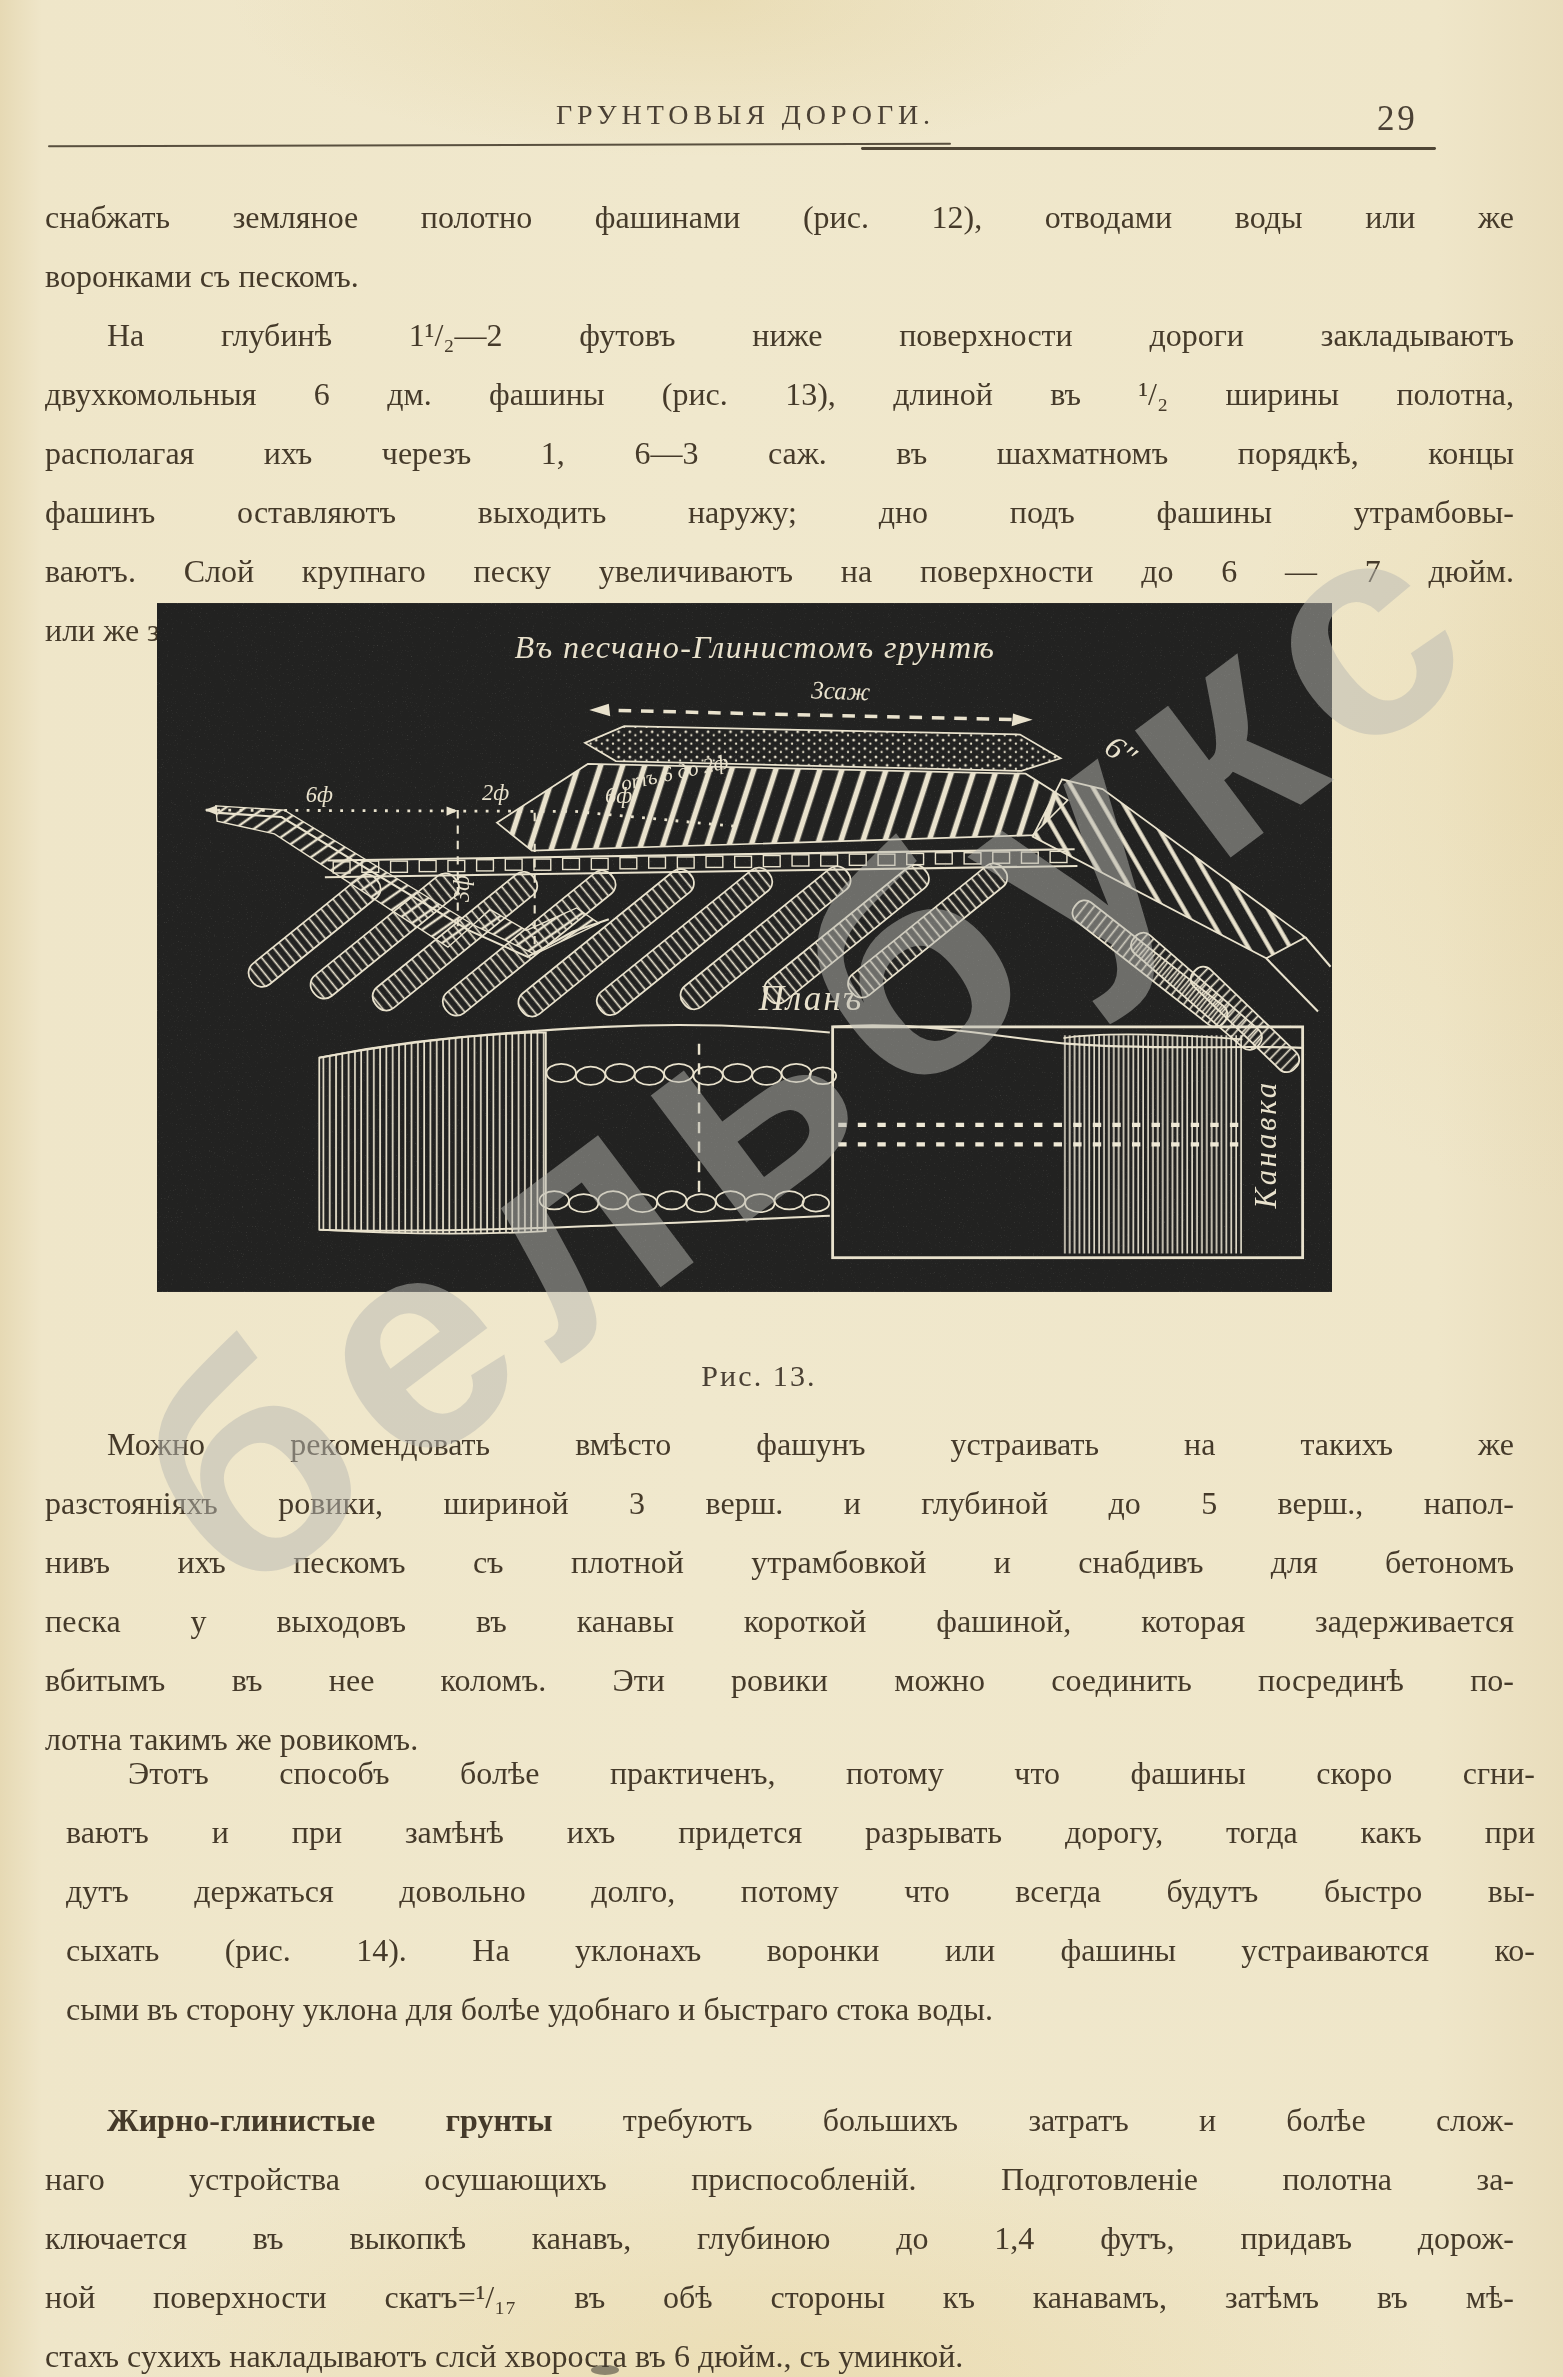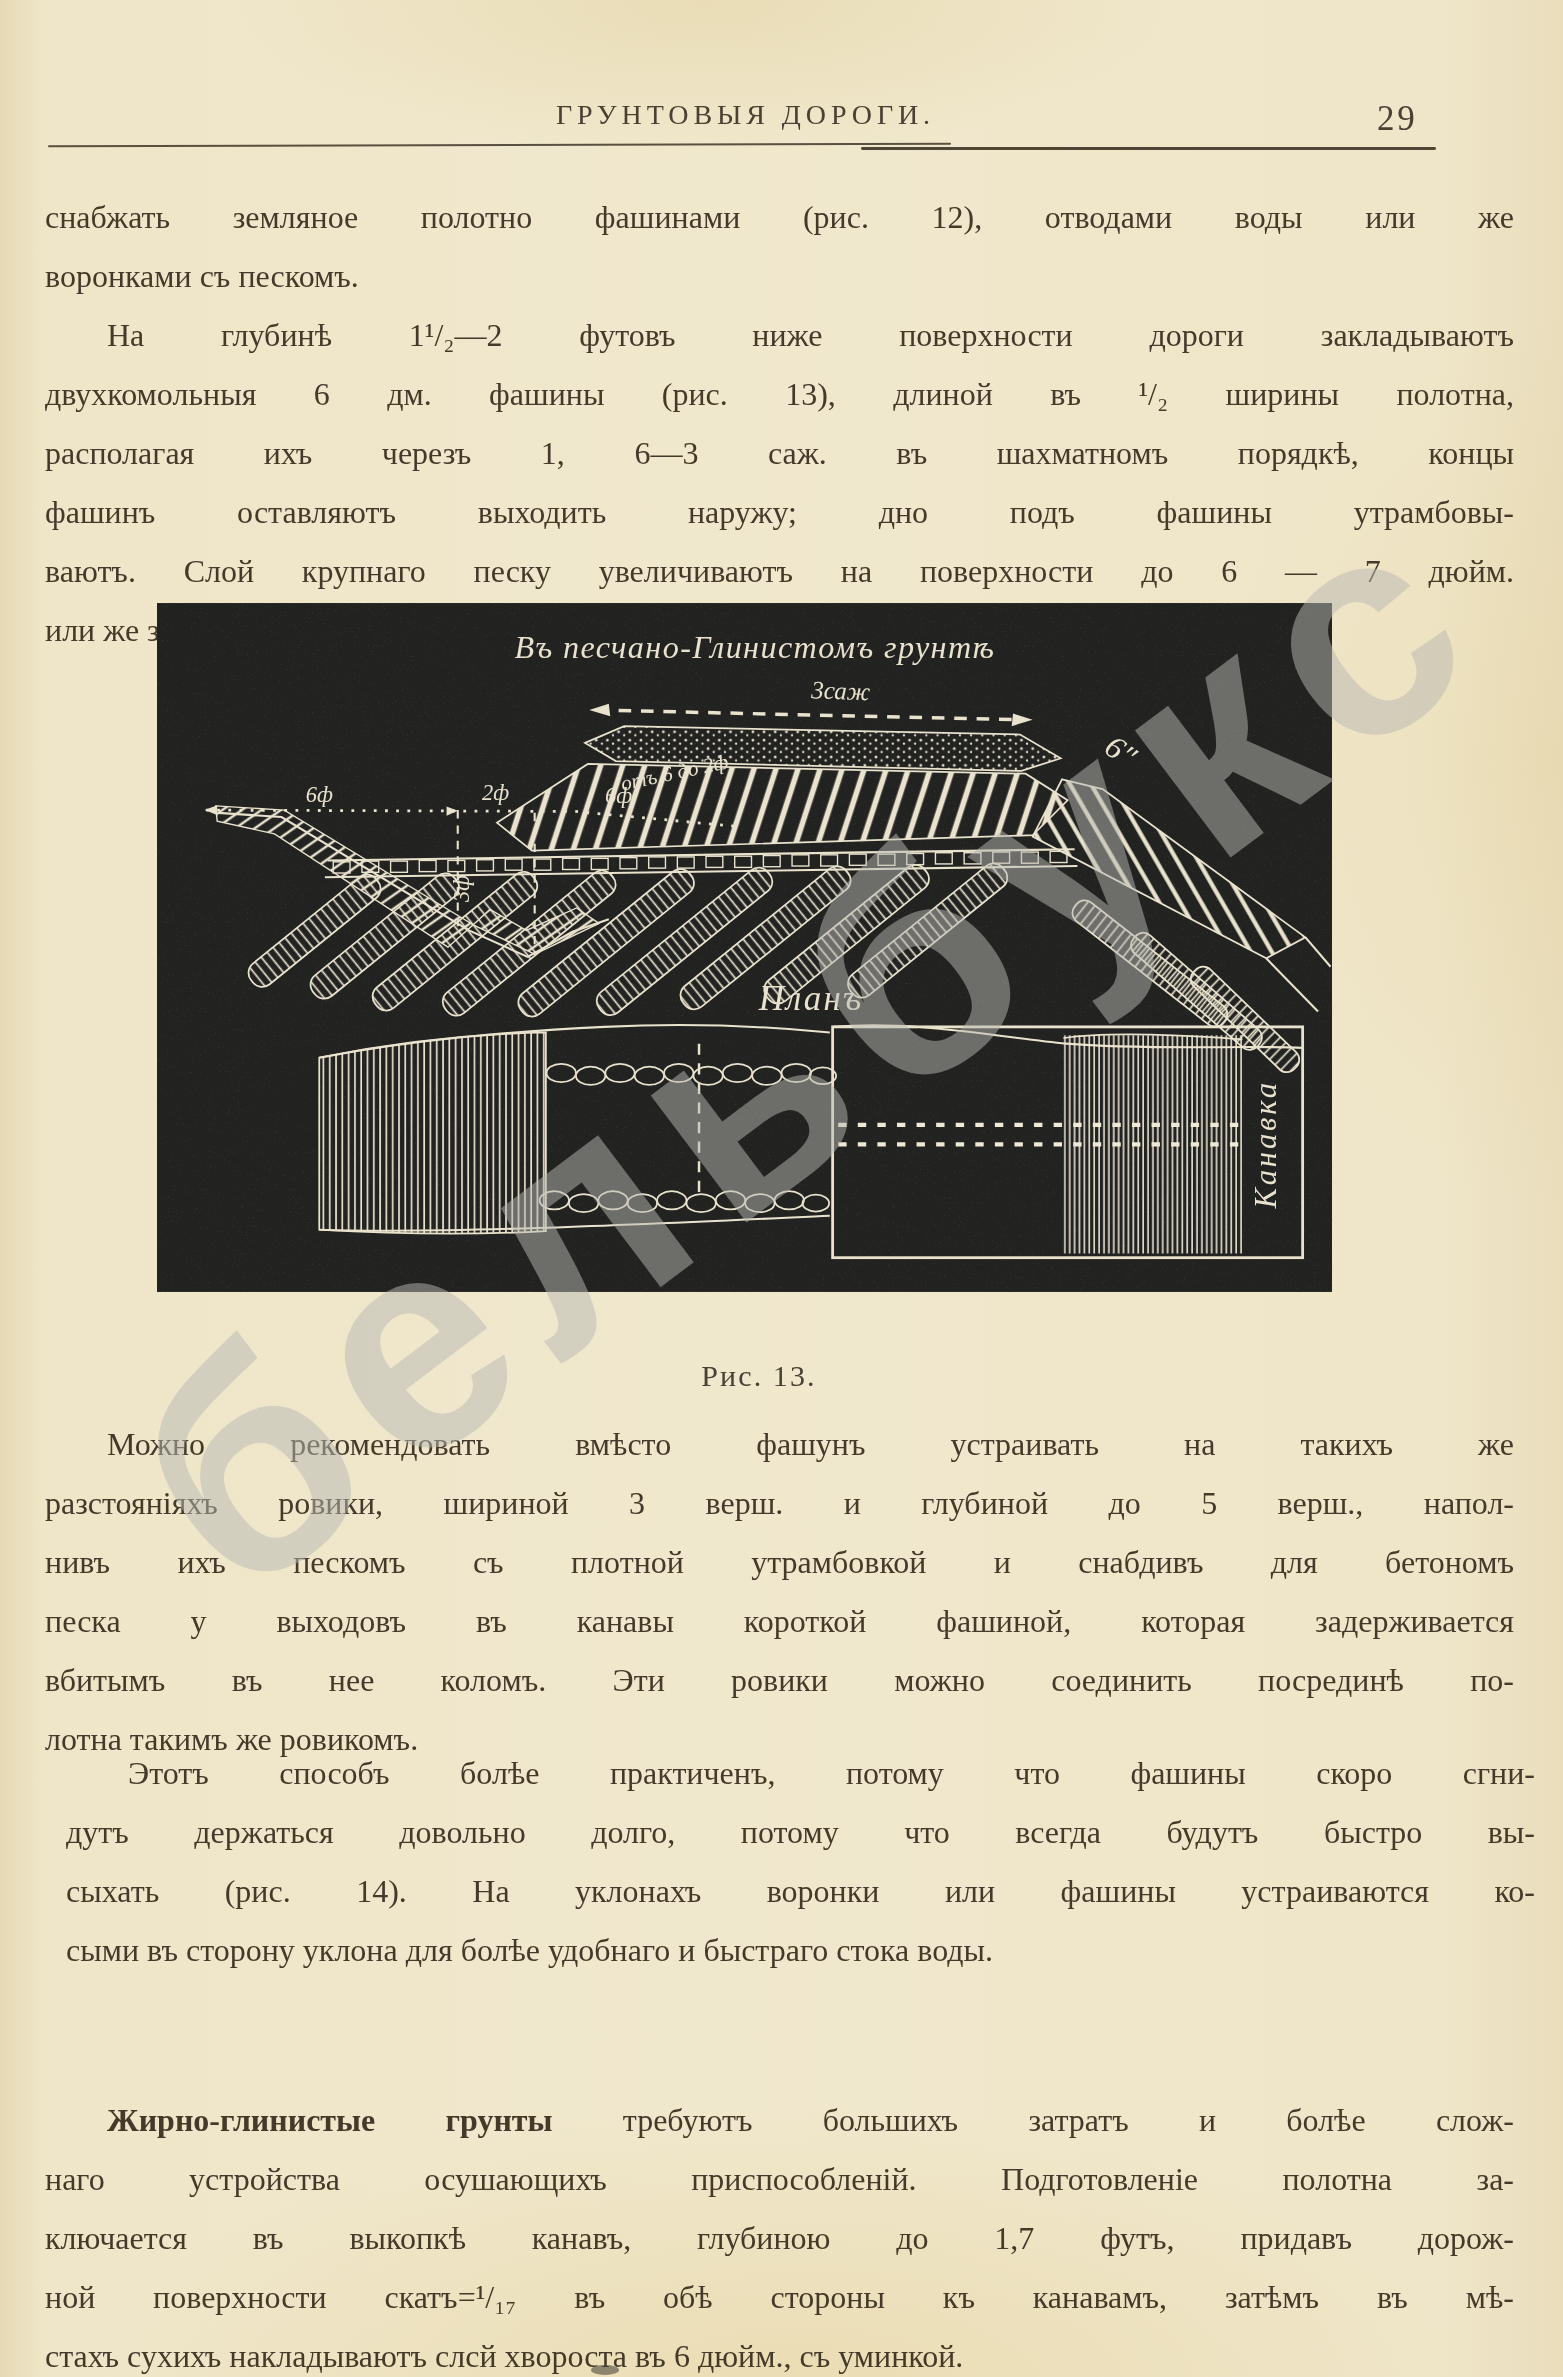--- a/index.html
+++ b/index.html
@@ -263,29 +263,30 @@
     <div class="line first">Можно рекомендовать вмѣсто фашунъ устраивать на такихъ же</div>
     <div class="line">разстояніяхъ ровики, шириной 3 верш. и глубиной до 5 верш., напол-</div>
     <div class="line">нивъ ихъ пескомъ съ плотной утрамбовкой и снабдивъ для бетономъ</div>
     <div class="line">песка у выходовъ въ канавы короткой фашиной, которая задерживается</div>
     <div class="line">вбитымъ въ нее коломъ. Эти ровики можно соединить посрединѣ по-</div>
     <div class="line last">лотна такимъ же ровикомъ.</div>
   </div>
 
   <div class="para" style="top:1744px;margin-left:21px;">
     <div class="line first">Этотъ способъ болѣе практиченъ, потому что фашины скоро сгни-</div>
+    <div class="line">ваютъ и при замѣнѣ ихъ придется разрывать дорогу, тогда какъ при</div>
     <div class="line">дутъ держаться  довольно долго, потому что всегда будутъ быстро вы-</div>
     <div class="line">сыхать (рис. 14). На уклонахъ воронки или фашины устраиваются ко-</div>
     <div class="line last">сыми въ сторону уклона для болѣе удобнаго и быстраго стока воды.</div>
   </div>
 
   <div class="para" style="top:2091px;">
     <div class="line first"><span class="bold">Жирно-глинистые грунты</span><span> </span><span>требуютъ большихъ затратъ и болѣе слож-</span></div>
     <div class="line">наго устройства осушающихъ приспособленій. Подготовленіе полотна за-</div>
-    <div class="line">ключается въ выкопкѣ канавъ, глубиною до 1,7 футъ, придавъ дорож-</div>
+    <div class="line">ключается въ выкопкѣ канавъ, глубиною до 1,4 футъ, придавъ дорож-</div>
     <div class="line">ной поверхности скатъ=¹/₁₇ въ обѣ стороны къ канавамъ, затѣмъ въ мѣ-</div>
     <div class="line last">стахъ сухихъ накладываютъ слсй хвороста въ 6 дюйм., съ уминкой.</div>
   </div>
 
   <div class="watermark">бельбукс</div>
 
   <div class="smudge"></div>
 </div>
 
 

